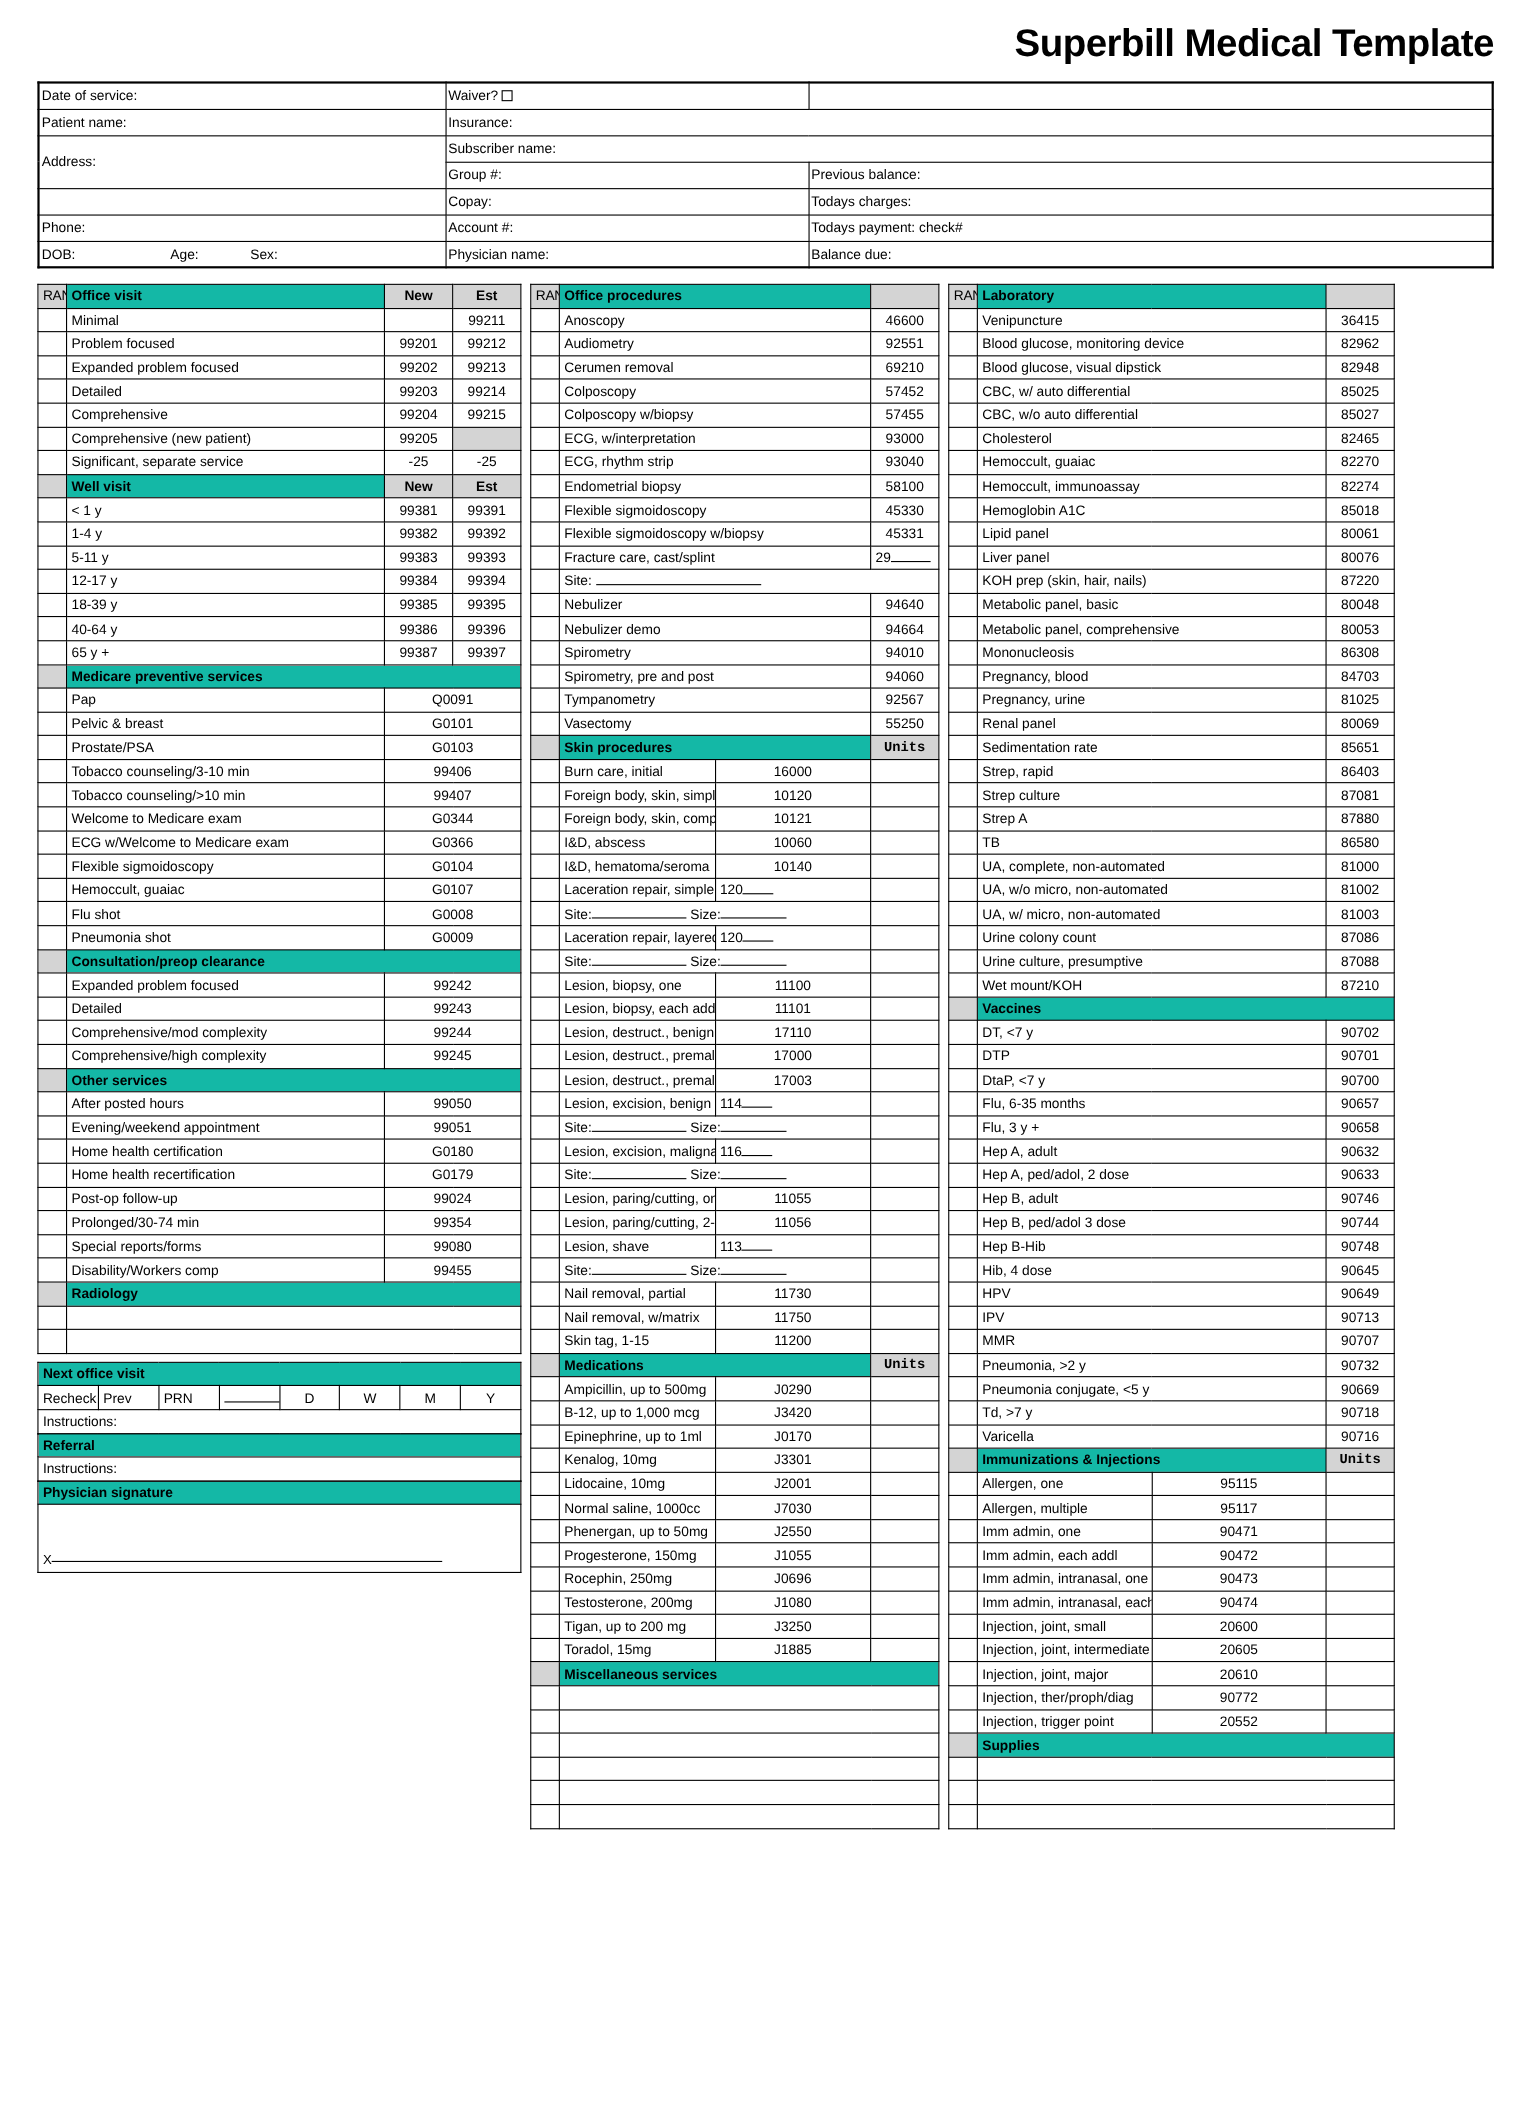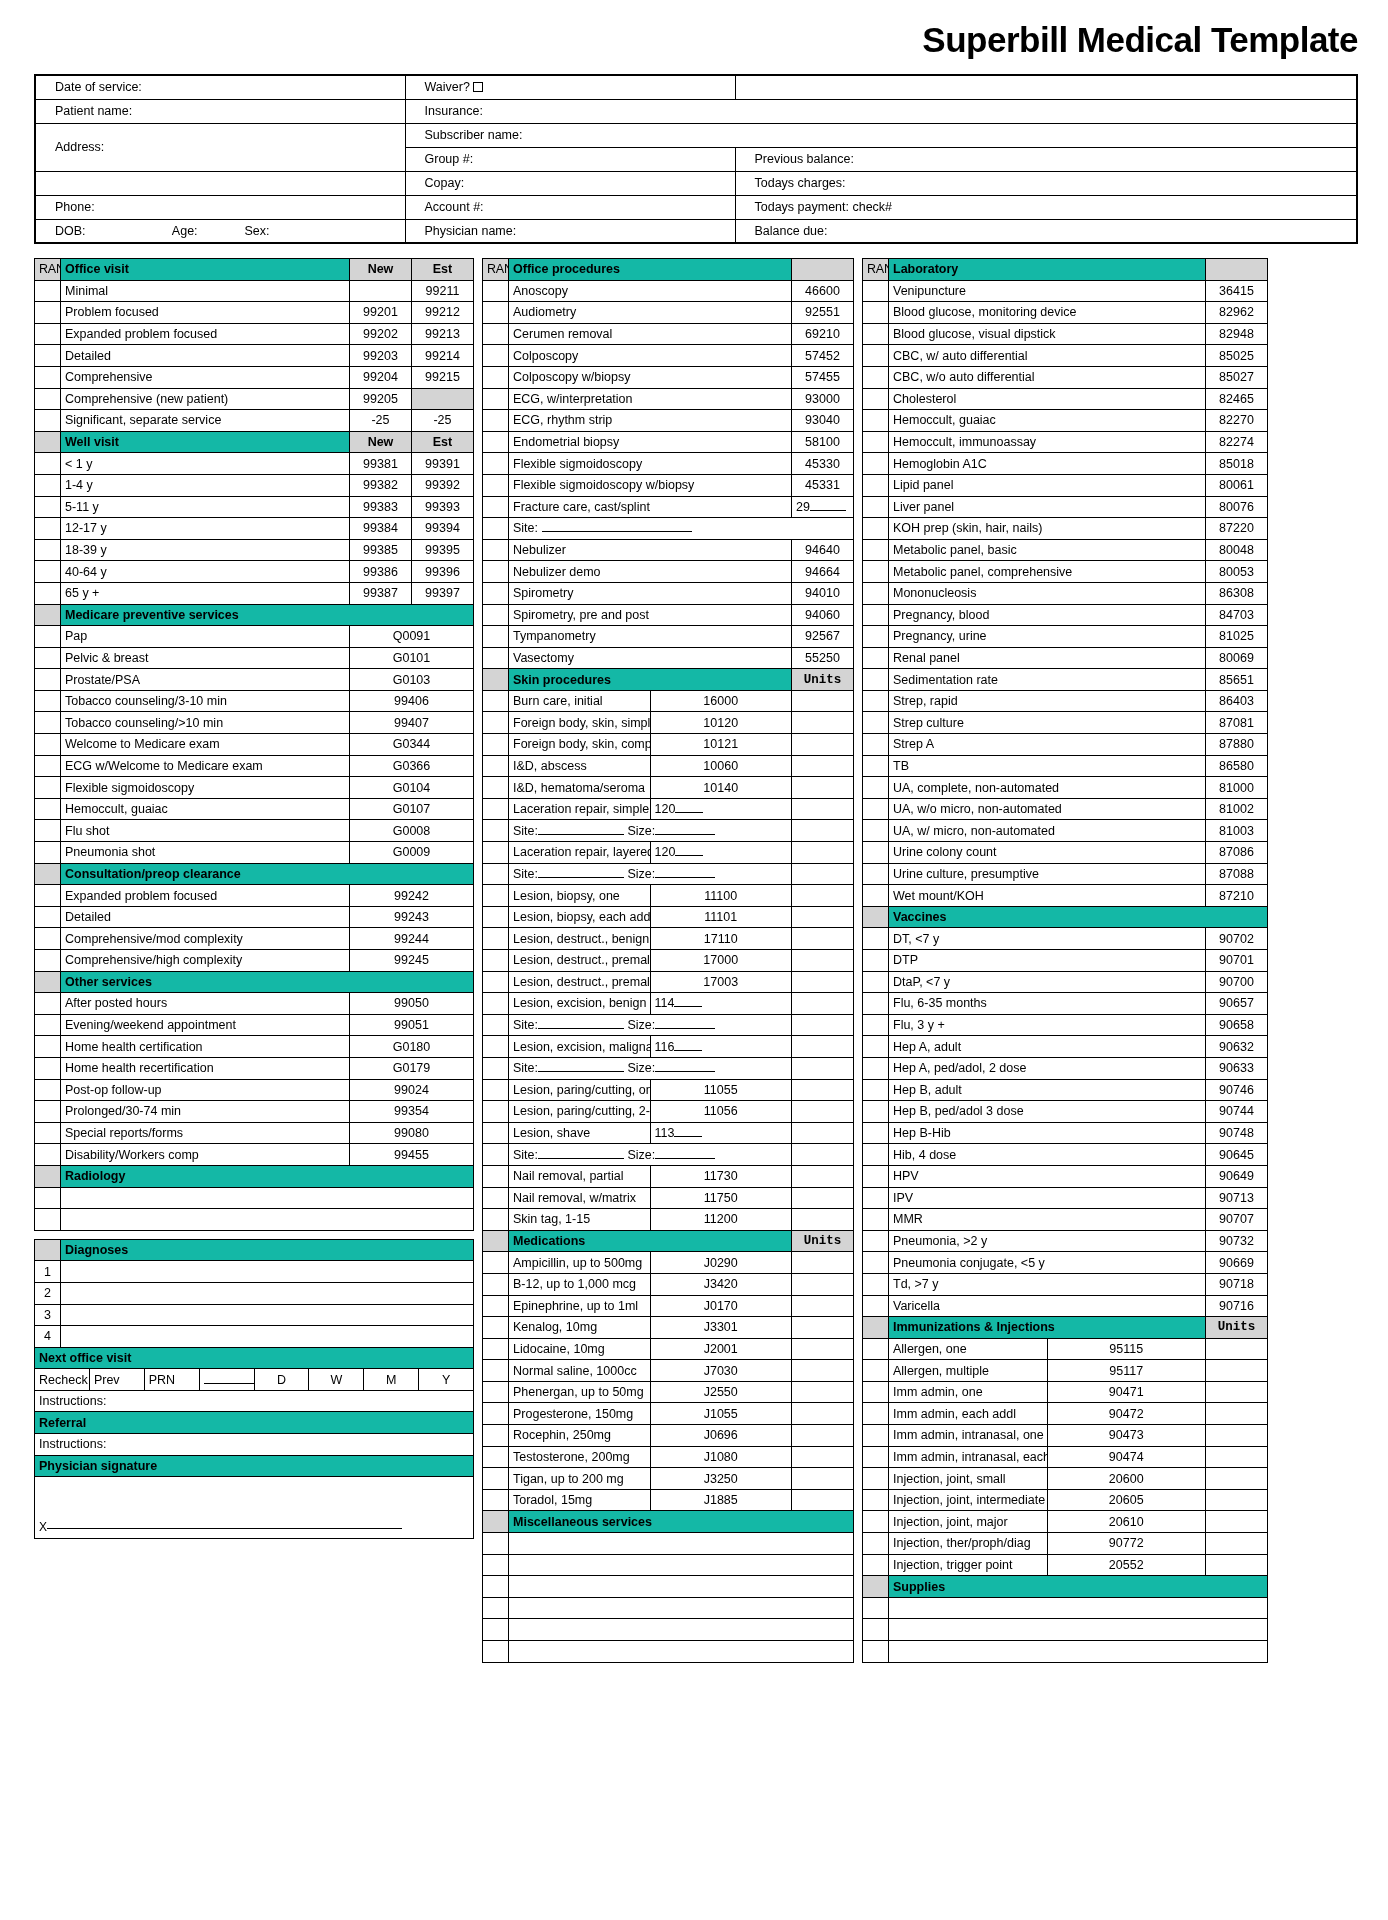--- a/index.html
+++ b/index.html
@@ -22,21 +22,21 @@
   
   table.hdr {
     width:100%;
     border-collapse:collapse;
     border:2px solid #000;
     margin-bottom:14px;
   }
   table.hdr td {
     border:1px solid #000;
     height:24px;
-    padding:2px 19px;
+    padding:2px 2px;
     font-size:12.5px;
     vertical-align:middle;
   }
   .chk {
     display:inline-block;
     width:10px;height:10px;
     border:1px solid #000;
     vertical-align:-1px;
     margin-left:3px;
   }
@@ -373,44 +373,20 @@
             </tr>
         <tr>
               <td class="rankblank"></td>
               <td colspan="3"></td>
             </tr>
       </tbody>
         </table>
 
       <div style="height:8px"></div>
 
-      <table class="grid">
-        <tbody>
-            <tr>
-              <td class="rankblank grayfill"></td>
-              <td class="sec">Diagnoses</td>
-            </tr>
-        <tr>
-              <td class="num">1</td>
-              <td></td>
-            </tr>
-        <tr>
-              <td class="num">2</td>
-              <td></td>
-            </tr>
-        <tr>
-              <td class="num">3</td>
-              <td></td>
-            </tr>
-        <tr>
-              <td class="num">4</td>
-              <td></td>
-            </tr>
-      </tbody>
-        </table>
 
       <table class="grid nov" style="margin-top:-1px">
         <tbody>
             <tr>
               <td class="sec" colspan="8">Next office visit</td>
             </tr>
         <tr>
           <td style="width:78px">Recheck</td>
           <td style="width:62px">Prev</td>
           <td style="width:64px">PRN</td>

